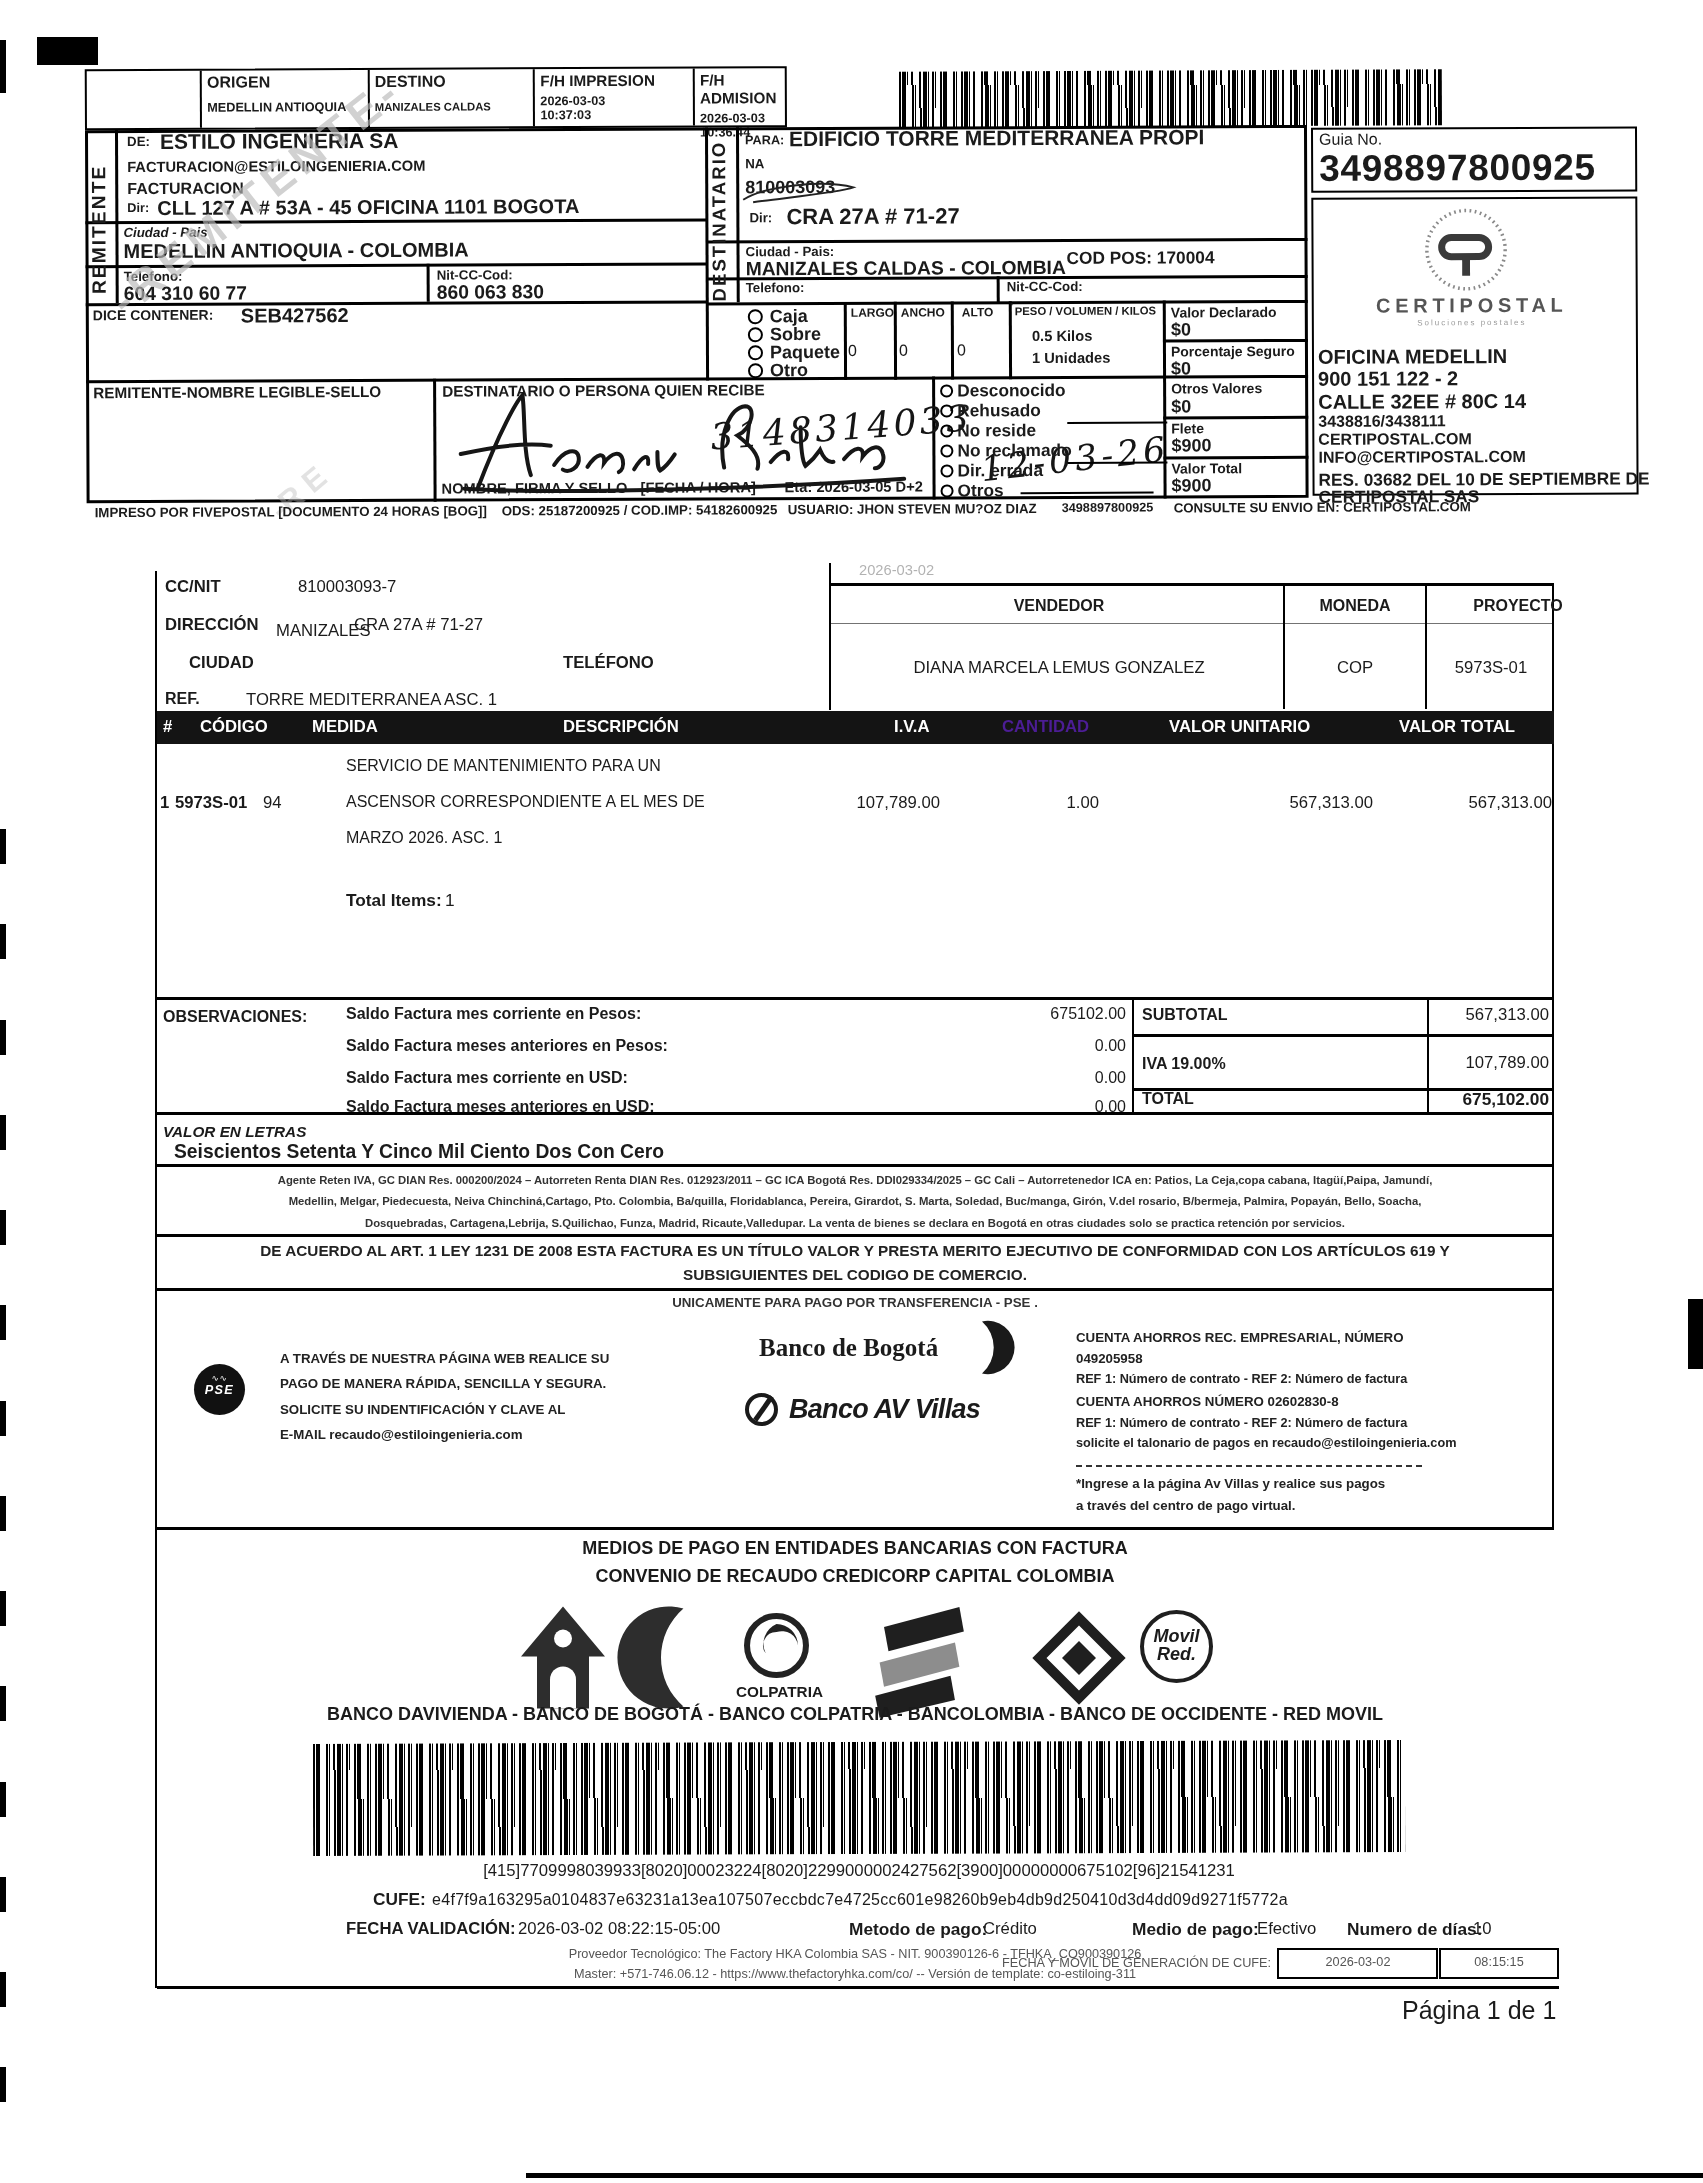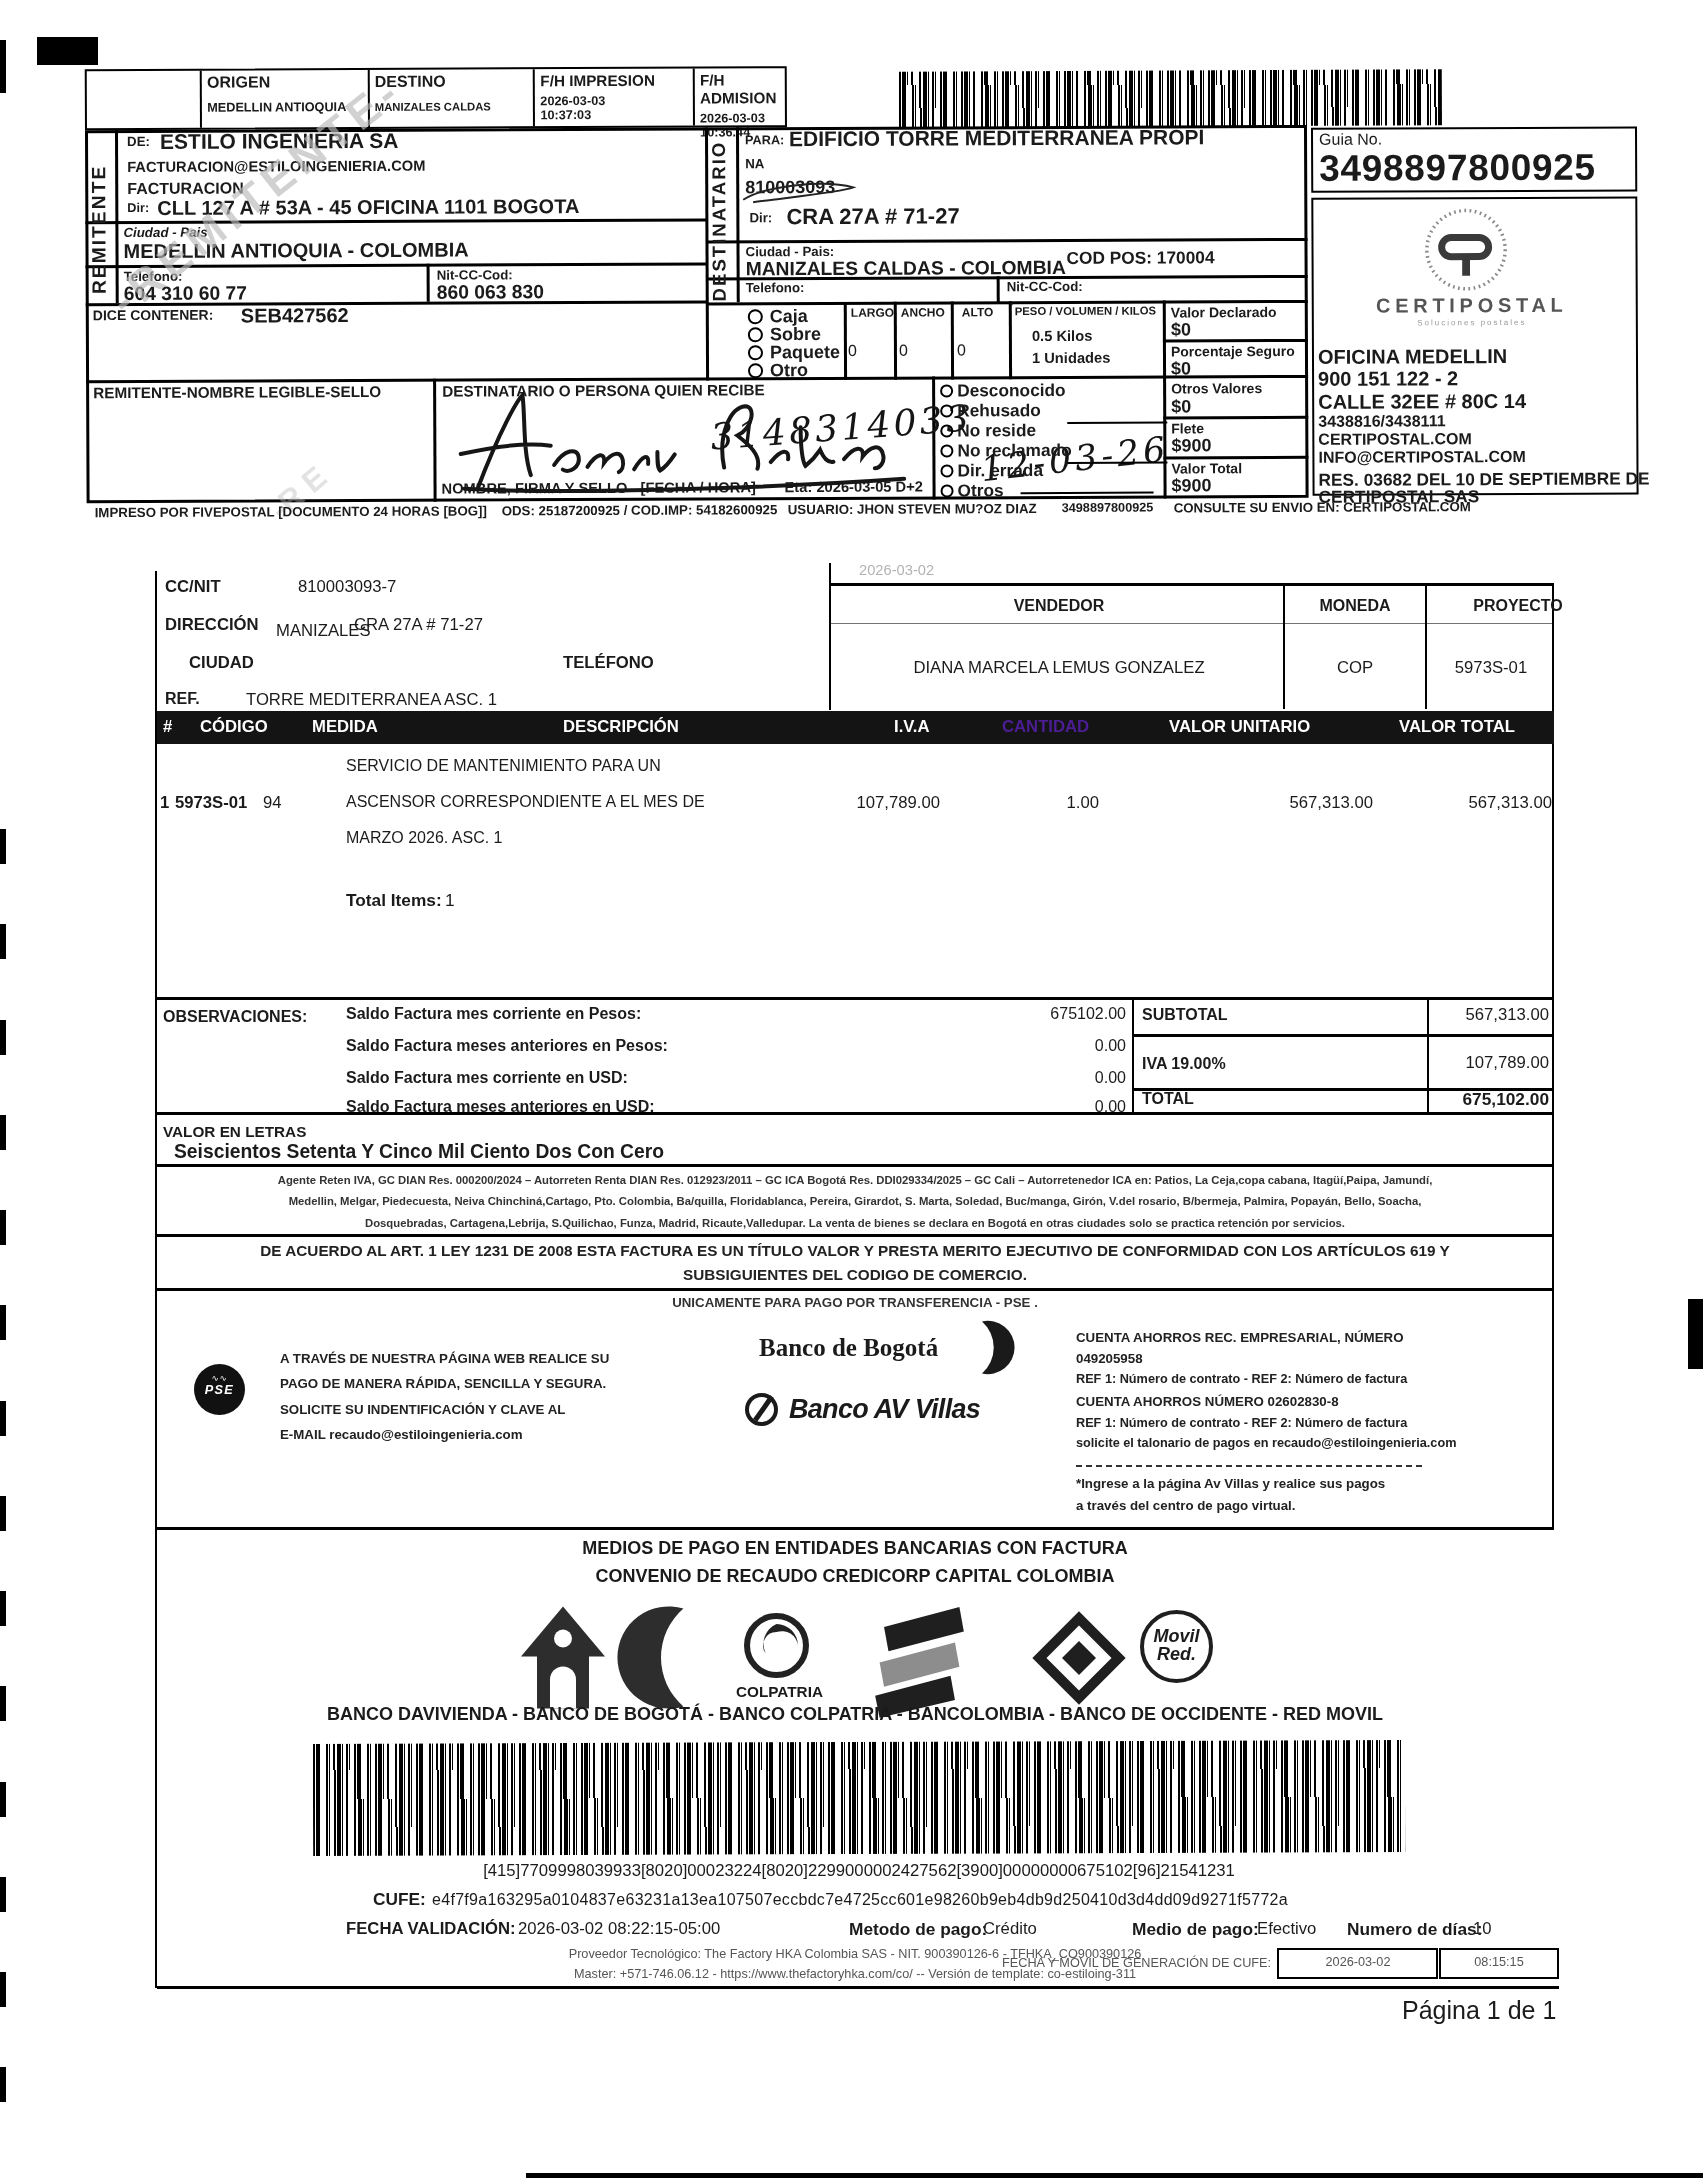--- a/index.html
+++ b/index.html
@@ -284,21 +284,21 @@
 <span class="t r" style="left:1126px;top:1070px;font-size:16px;">0.00</span>
 <span class="t b" style="left:346px;top:1099px;font-size:16px;">Saldo Factura meses anteriores en USD:</span>
 <span class="t r" style="left:1126px;top:1099px;font-size:16px;">0.00</span>
 <span class="t b" style="left:1142px;top:1007px;font-size:16px;">SUBTOTAL</span>
 <span class="t r" style="left:1549px;top:1006px;font-size:16.7px;">567,313.00</span>
 <span class="t b" style="left:1142px;top:1056px;font-size:16px;">IVA 19.00%</span>
 <span class="t r" style="left:1549px;top:1054px;font-size:16.7px;">107,789.00</span>
 <span class="t b" style="left:1142px;top:1091px;font-size:16px;">TOTAL</span>
 <span class="t r b" style="left:1549px;top:1090px;font-size:17.3px;">675,102.00</span>
 
-<span class="t b" style="left:163px;top:1124px;font-size:15.3px;">VALOR EN LETRAS</span>
+<span class="t b" style="left:163px;top:1124px;font-size:15.3px;font-style:italic;">VALOR EN LETRAS</span>
 <span class="t b" style="left:174px;top:1142px;font-size:19.3px;">Seiscientos Setenta Y Cinco Mil Ciento Dos Con Cero</span>
 <div class="ln" style="left:157px;top:1164px;width:1397px;height:2.7px;"></div>
 
 <span class="t c" style="left:855px;top:1175px;font-size:11.3px;font-weight:bold;color:#333;">Agente Reten IVA, GC DIAN Res. 000200/2024 – Autorreten Renta DIAN Res. 012923/2011 – GC ICA Bogotá Res. DDI029334/2025 – GC Cali – Autorretenedor ICA en: Patios, La Ceja,copa cabana, Itagüí,Paipa, Jamundí,</span>
 <span class="t c" style="left:855px;top:1196px;font-size:11.3px;font-weight:bold;color:#333;">Medellin, Melgar, Piedecuesta, Neiva  Chinchiná,Cartago, Pto. Colombia, Ba/quilla, Floridablanca, Pereira, Girardot, S. Marta, Soledad, Buc/manga, Girón, V.del rosario, B/bermeja, Palmira, Popayán, Bello, Soacha,</span>
 <span class="t c" style="left:855px;top:1218px;font-size:11.3px;font-weight:bold;color:#333;">Dosquebradas, Cartagena,Lebrija, S.Quilichao, Funza, Madrid, Ricaute,Valledupar. La venta de bienes se declara en Bogotá en otras ciudades solo se practica retención por servicios.</span>
 <div class="ln" style="left:157px;top:1234px;width:1397px;height:2.7px;"></div>
 <span class="t b c" style="left:855px;top:1243px;font-size:15.3px;color:#222;">DE ACUERDO AL ART. 1 LEY 1231 DE 2008 ESTA FACTURA ES UN TÍTULO VALOR Y PRESTA MERITO EJECUTIVO DE CONFORMIDAD CON LOS ARTÍCULOS 619 Y</span>
 <span class="t b c" style="left:855px;top:1267px;font-size:15.3px;color:#222;">SUBSIGUIENTES DEL CODIGO DE COMERCIO.</span>
 <div class="ln" style="left:157px;top:1288px;width:1397px;height:2.7px;"></div>

